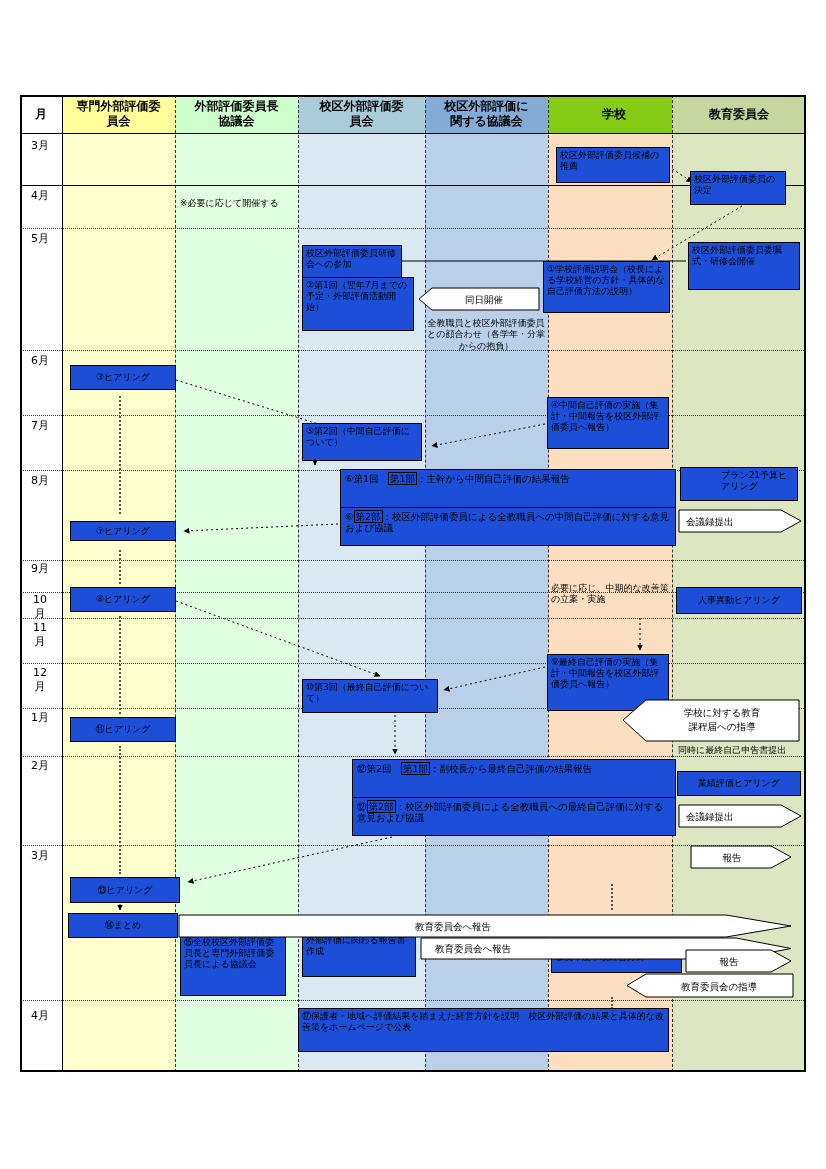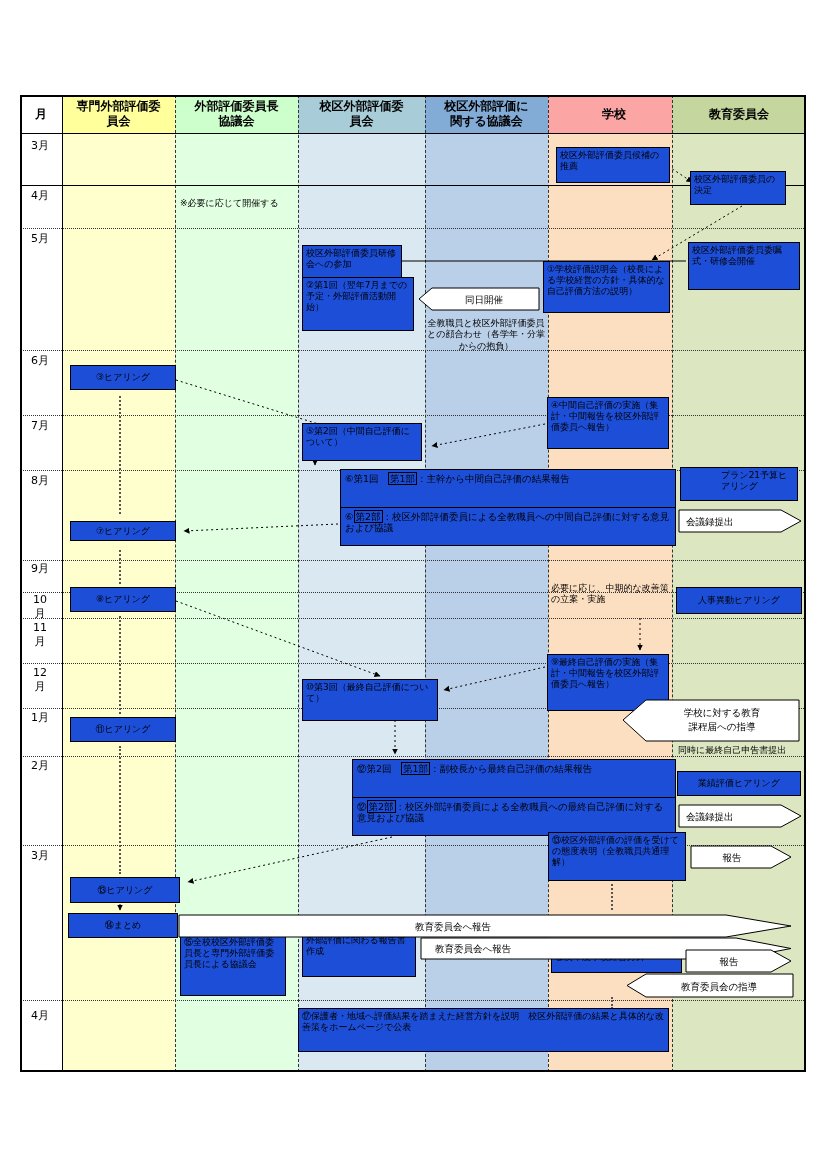--- a/index.html
+++ b/index.html
@@ -46,21 +46,21 @@
     </div>
   <div class="hcell" style="left:175px;width:123px;background:#ccffcc;padding:0 14px;">
       <span>外部評価委員長協議会</span>
     </div>
   <div class="hcell" style="left:298px;width:127px;background:#a8ccd8;padding:0 18px;">
       <span>校区外部評価委員会</span>
     </div>
   <div class="hcell" style="left:425px;width:123px;background:#82abd6;padding:0 14px;">
       <span>校区外部評価に関する協議会</span>
     </div>
-  <div class="hcell" style="left:548px;width:132px;background:#fca5a5;justify-content:center;">
+  <div class="hcell" style="left:548px;width:132px;background:#84cc16;justify-content:center;">
       <span>学校</span>
     </div>
   <div class="hcell" style="left:672px;width:134px;background:#c5d79e;">
       <span>教育委員会</span>
     </div>
 
   <div class="vsolid" style="left:62px;"></div>
   <div class="vsep" style="left:175px;"></div>
   <div class="vsep" style="left:298px;"></div>
   <div class="vsep" style="left:425px;"></div>
@@ -145,30 +145,29 @@
   <div class="box" style="left:340px;top:469px;width:336px;height:77px;padding:0;">
     <div class="brow" style="height:37px;box-sizing:border-box;"><span>⑥第1回　</span><span class="inbox">第1部</span><span>：主幹から中間自己評価の結果報告</span></div>
     <div class="brow"><span>⑥</span><span class="inbox">第2部</span><span>：校区外部評価委員による全教職員への中間自己評価に対する意見および協議</span></div>
   </div>
 
   <div class="box" style="left:680px;top:467px;width:118px;height:34px;padding-left:40px;">プラン21予算ヒアリング</div>
   <div class="box ctr" style="left:70px;top:521px;width:106px;height:20px;">⑦ヒアリング</div>
   <div class="box ctr" style="left:70px;top:587px;width:106px;height:25px;">⑧ヒアリング</div>
   <div class="box ctr" style="left:676px;top:587px;width:126px;height:27px;">人事異動ヒアリング</div>
   <div class="box" style="left:547px;top:654px;width:122px;height:57px;">⑨最終自己評価の実施（集計・中間報告を校区外部評価委員へ報告）</div>
-  <div class="box" style="left:302px;top:679px;width:136px;height:42px;">⑩第3回（最終自己評価について）</div>
+  <div class="box" style="left:302px;top:679px;width:136px;height:34px;">⑩第3回（最終自己評価について）</div>
   <div class="box ctr" style="left:70px;top:717px;width:106px;height:25px;">⑪ヒアリング</div>
   <div class="box ctr" style="left:677px;top:771px;width:124px;height:25px;">業績評価ヒアリング</div>
 
   <div class="box" style="left:352px;top:759px;width:324px;height:77px;padding:0;">
     <div class="brow" style="height:37px;box-sizing:border-box;"><span>⑫第2回　</span><span class="inbox">第1部</span><span>：副校長から最終自己評価の結果報告</span></div>
     <div class="brow"><span>⑫</span><span class="inbox">第2部</span><span>：校区外部評価委員による全教職員への最終自己評価に対する意見および協議</span></div>
   </div>
 
-  <div class="box" style="left:548px;top:832px;width:138px;height:49px;">⑬校区外部評価の評価を受けての態度表明（全教職員共通理解）</div>
   <div class="box ctr" style="left:70px;top:877px;width:110px;height:26px;">⑬ヒアリング</div>
   <div class="box ctr" style="left:68px;top:913px;width:110px;height:25px;">⑭まとめ</div>
   <div class="box" style="left:180px;top:934px;width:106px;height:62px;">⑮全校校区外部評価委員長と専門外部評価委員長による協議会</div>
   <div class="box" style="left:302px;top:932px;width:114px;height:45px;">外部評価に関わる報告書作成</div>
   <div class="box" style="left:551px;top:949px;width:131px;height:24px;">⑯次年度学校経営方針</div>
   <div class="box" style="left:298px;top:1008px;width:371px;height:44px;">⑰保護者・地域へ評価結果を踏まえた経営方針を説明　校区外部評価の結果と具体的な改善策をホームページで公表</div>
 
   <svg class="banner" style="left:418px;top:287px;" width="122" height="24" viewBox="0 0 122 24">
     <polygon points="14,1 121,1 121,23 14,23 1,12" fill="#fff" stroke="#000" stroke-width="1"></polygon>
     <text x="66" y="16" text-anchor="middle" font-size="9.5">同日開催</text>

